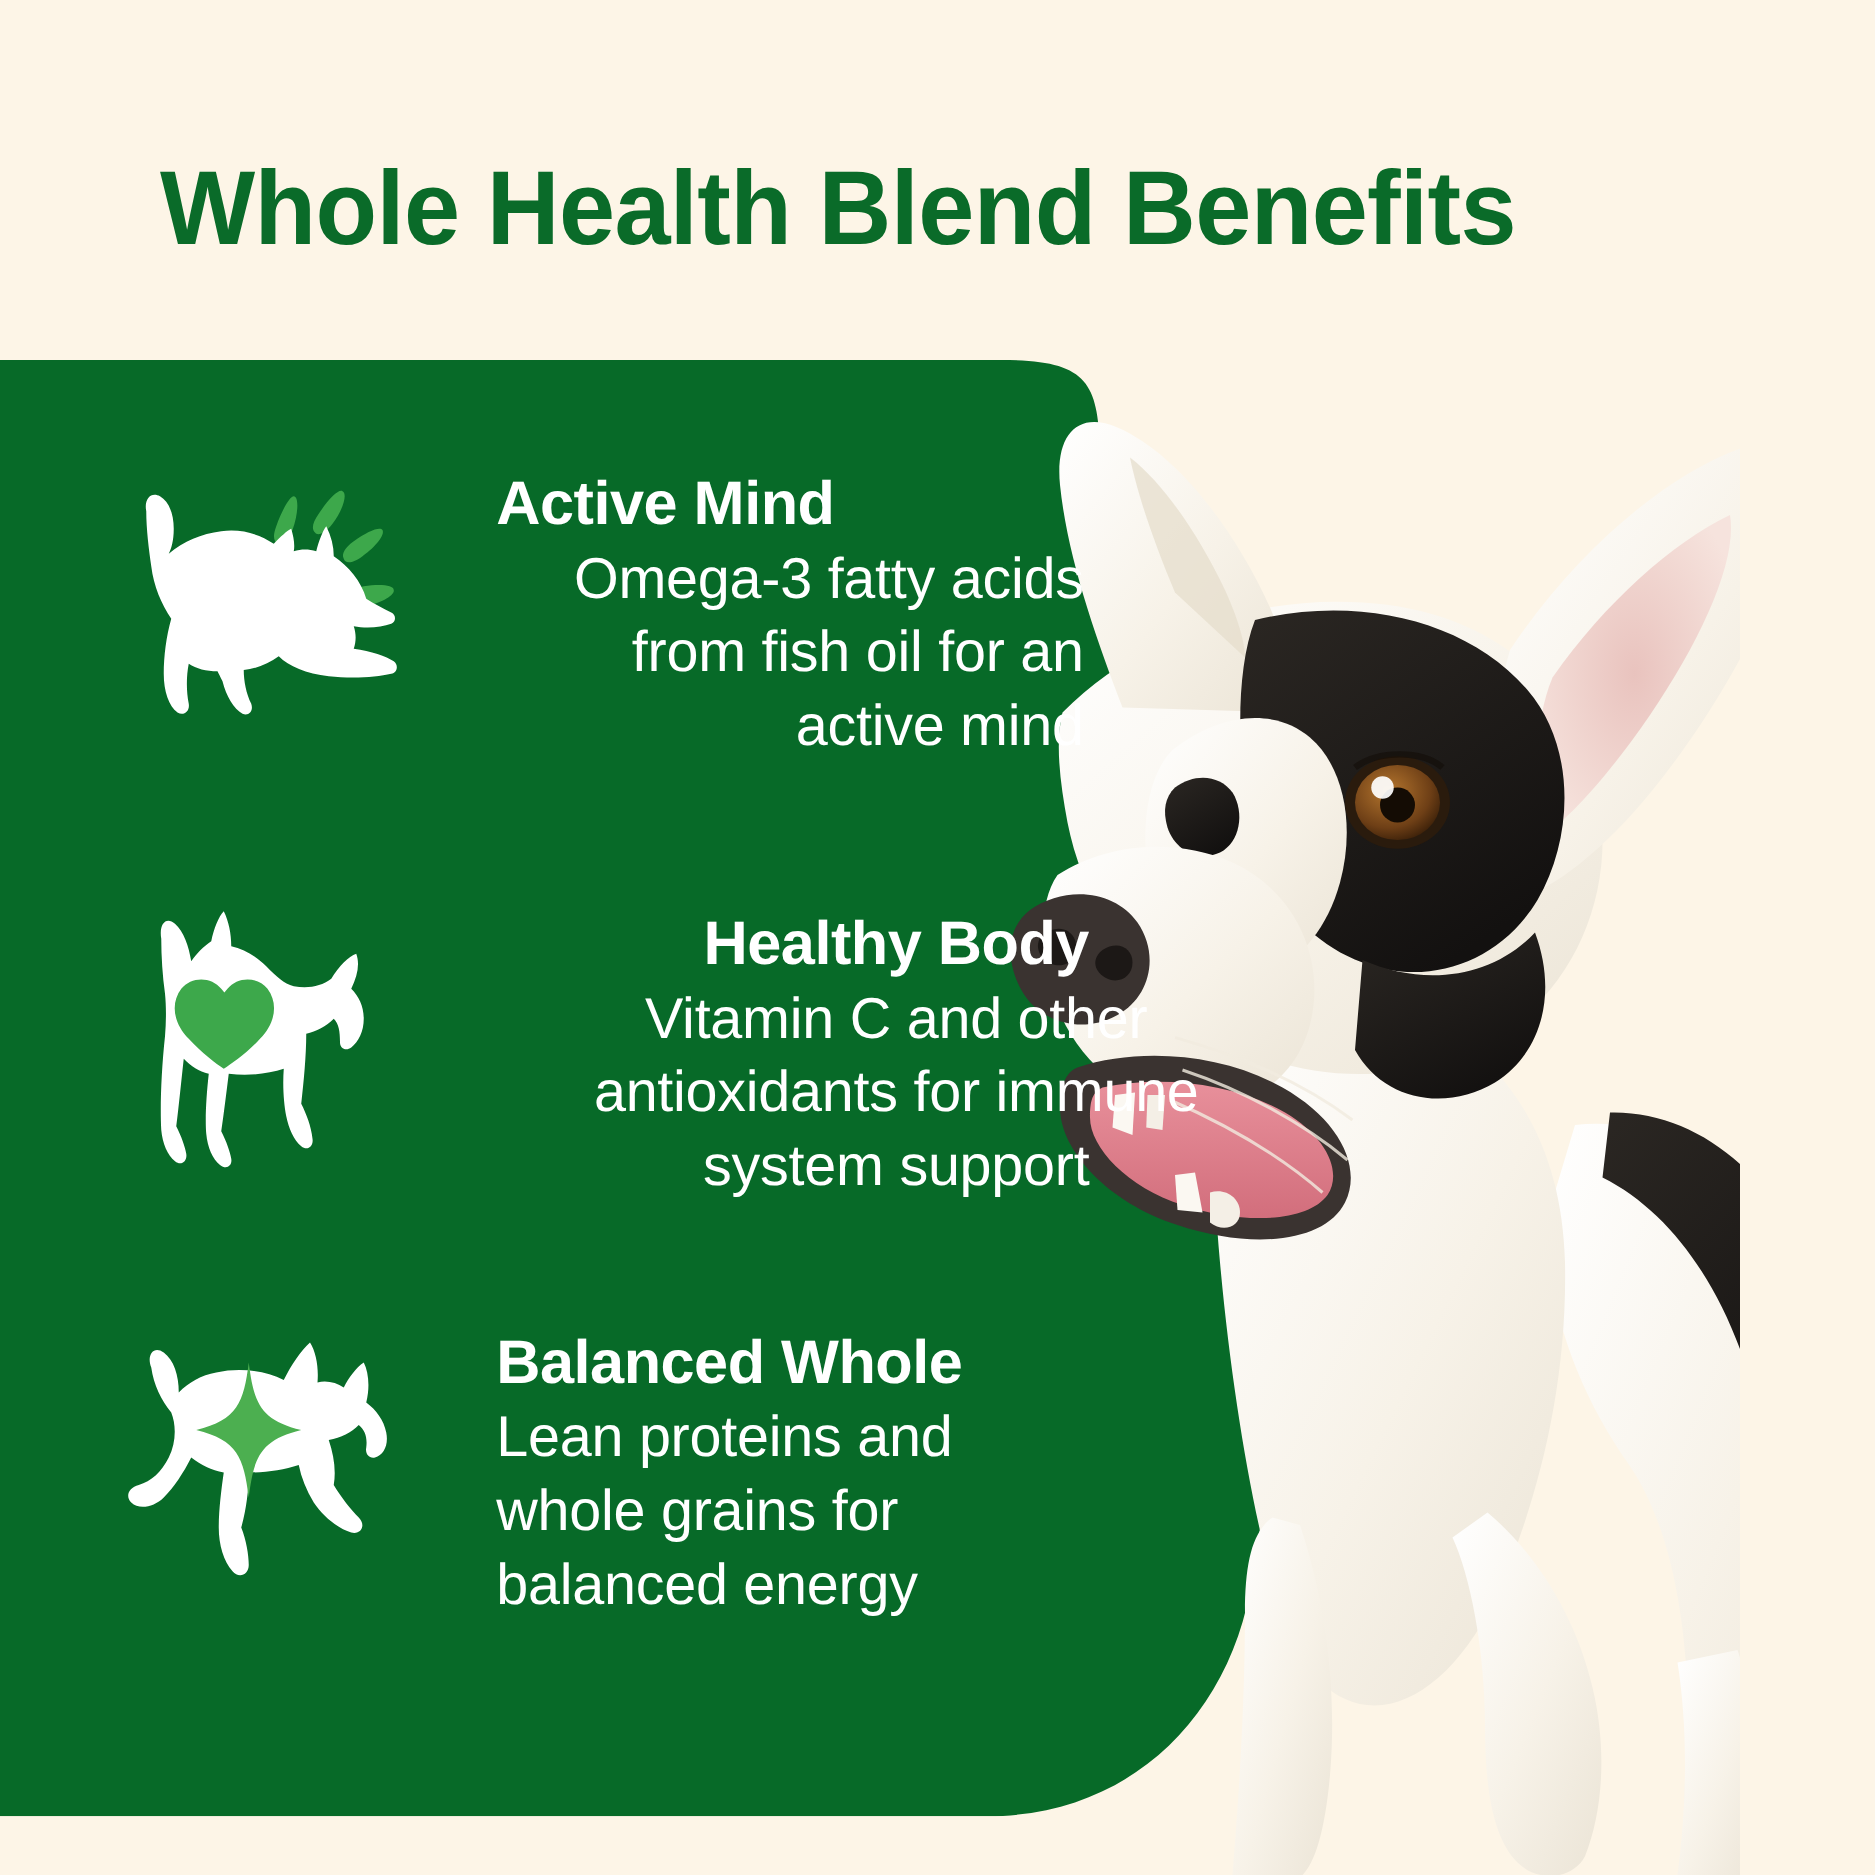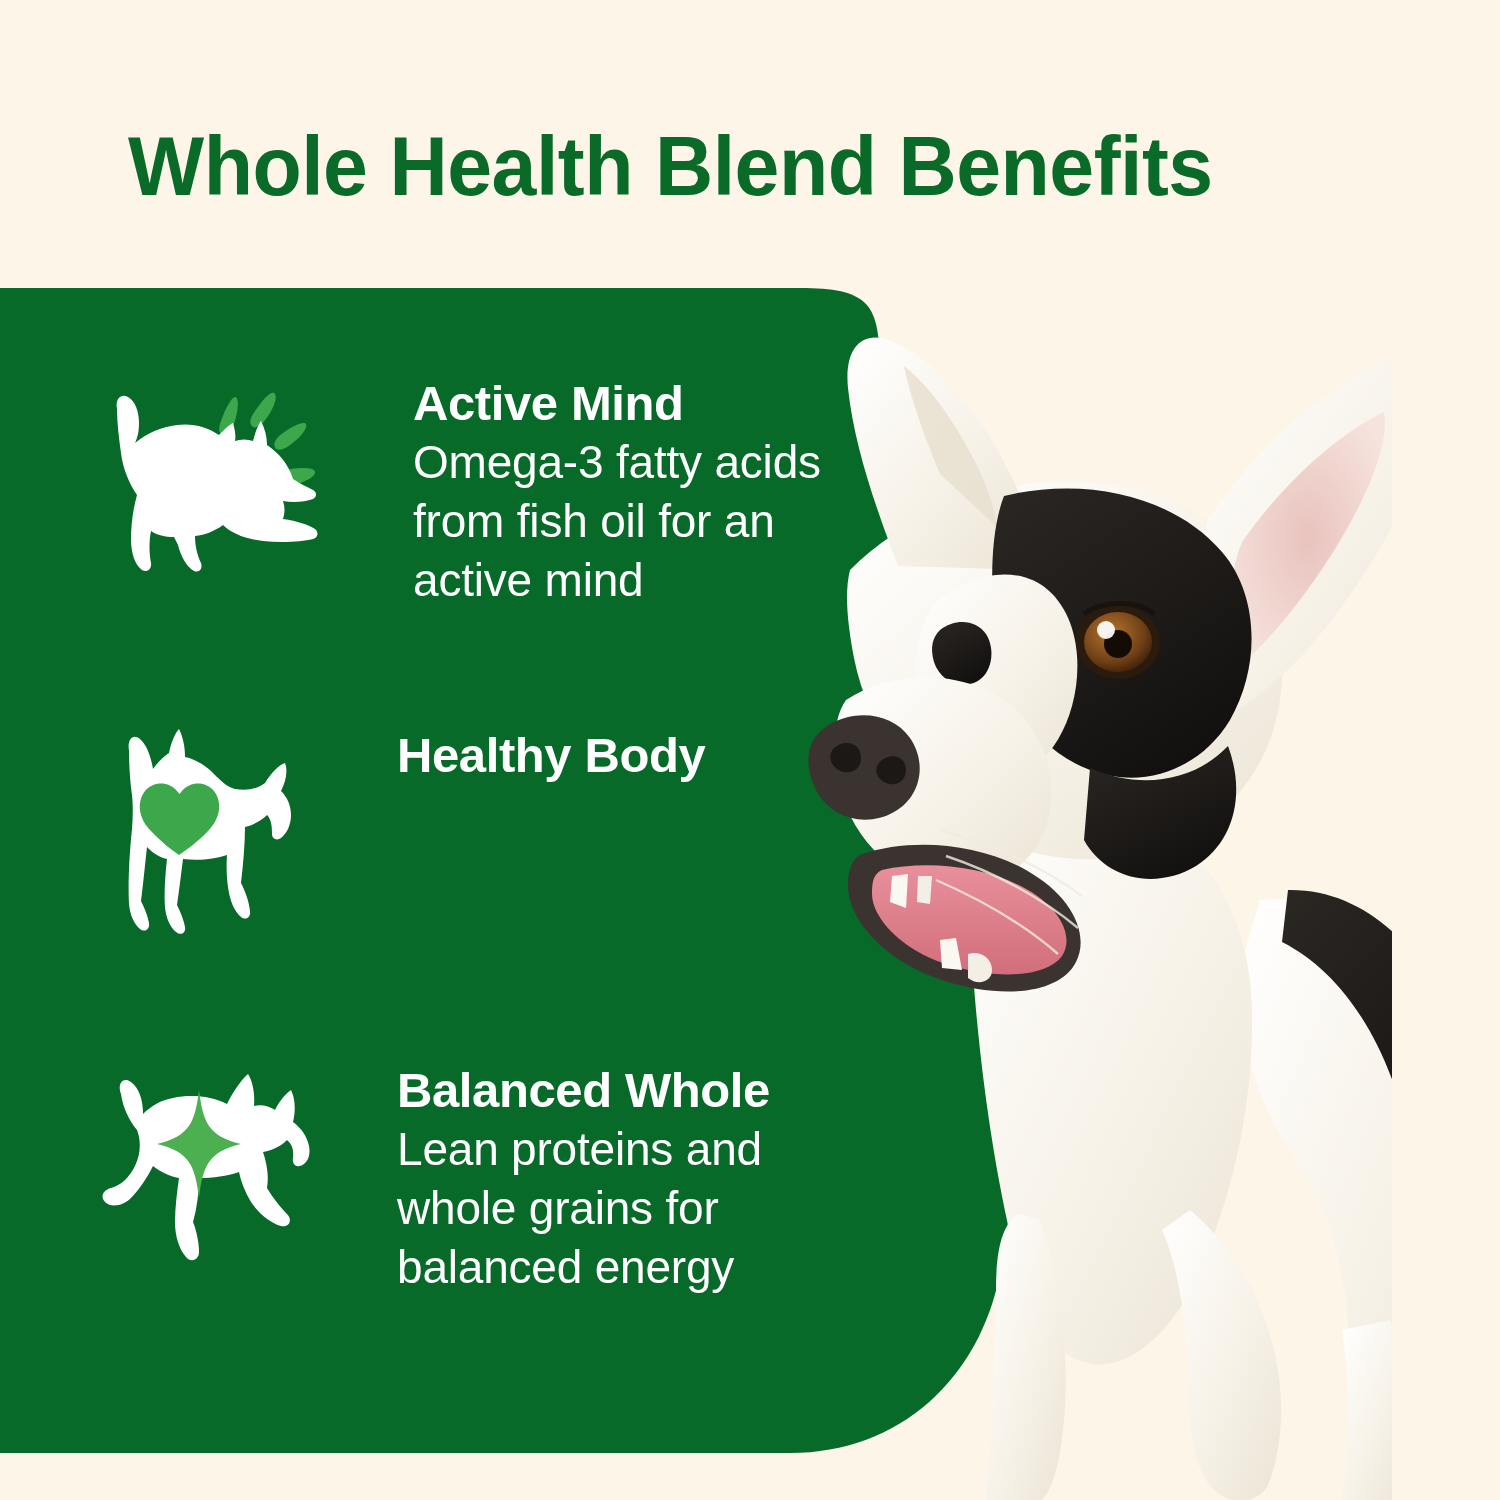--- a/index.html
+++ b/index.html
@@ -69,21 +69,21 @@
     left: 0;
     top: 288px;
     width: 1020px;
     z-index: 3;
   }
   .benefit-row {
     position: absolute;
     display: flex;
     align-items: flex-start;
   }
-  .benefit-row.r0 { left: 95px; top: 85px; gap: 16px; }
+  .benefit-row.r0 { left: 95px; top: 85px; }
   .benefit-row.r1 { left: 95px; top: 437px; text-align: center; }
   .benefit-row.r2 { left: 95px; top: 772px; }
 
   .benefit-icon {
     width: 230px;
     height: 210px;
     flex: 0 0 230px;
     position: relative;
   }
   .benefit-icon svg { display: block; width: 100%; height: 100%; }
@@ -104,21 +104,21 @@
   }
   .benefit-desc {
     font-size: 46px;
     line-height: 59px;
     font-weight: 400;
     color: #FFFFFF;
     letter-spacing: -0.2px;
     margin: 0;
   }
   .benefit-row.r1 .benefit-desc { width: 640px; }
-  .benefit-row.r0 .benefit-desc { width: 470px; }
+  .benefit-row.r0 .benefit-desc { width: 470px; text-align: right; }
   .benefit-row.r2 .benefit-desc { width: 470px; }
 </style>
 </head>
 <body>
 
 <div id="stage">
 
   <div class="page-title">Whole Health Blend Benefits</div>
 
   <div class="green-panel">
@@ -406,20 +406,21 @@
                    C 41 78 44 94 56 106
                    C 66 117 78 126 84 130
                    C 90 126 103 117 113 106
                    C 125 94 128 78 119 66
                    C 111 56 95 56 87 66
                    L 84.5 69 Z" fill="#3DA84B"></path>
         </svg>
       </div>
       <div class="benefit-text">
         <div class="benefit-title">Healthy Body</div>
+        <div class="benefit-desc">Vitamin C and other antioxidants for immune system support</div>
       </div>
     </div>
 
     <div class="benefit-row r2">
       <div class="benefit-icon">
         <svg viewBox="0 0 230 210" aria-hidden="true">
 
           <path d="M 26 34
                    C 22 24 28 16 36 22
                    C 44 28 48 40 48 54

